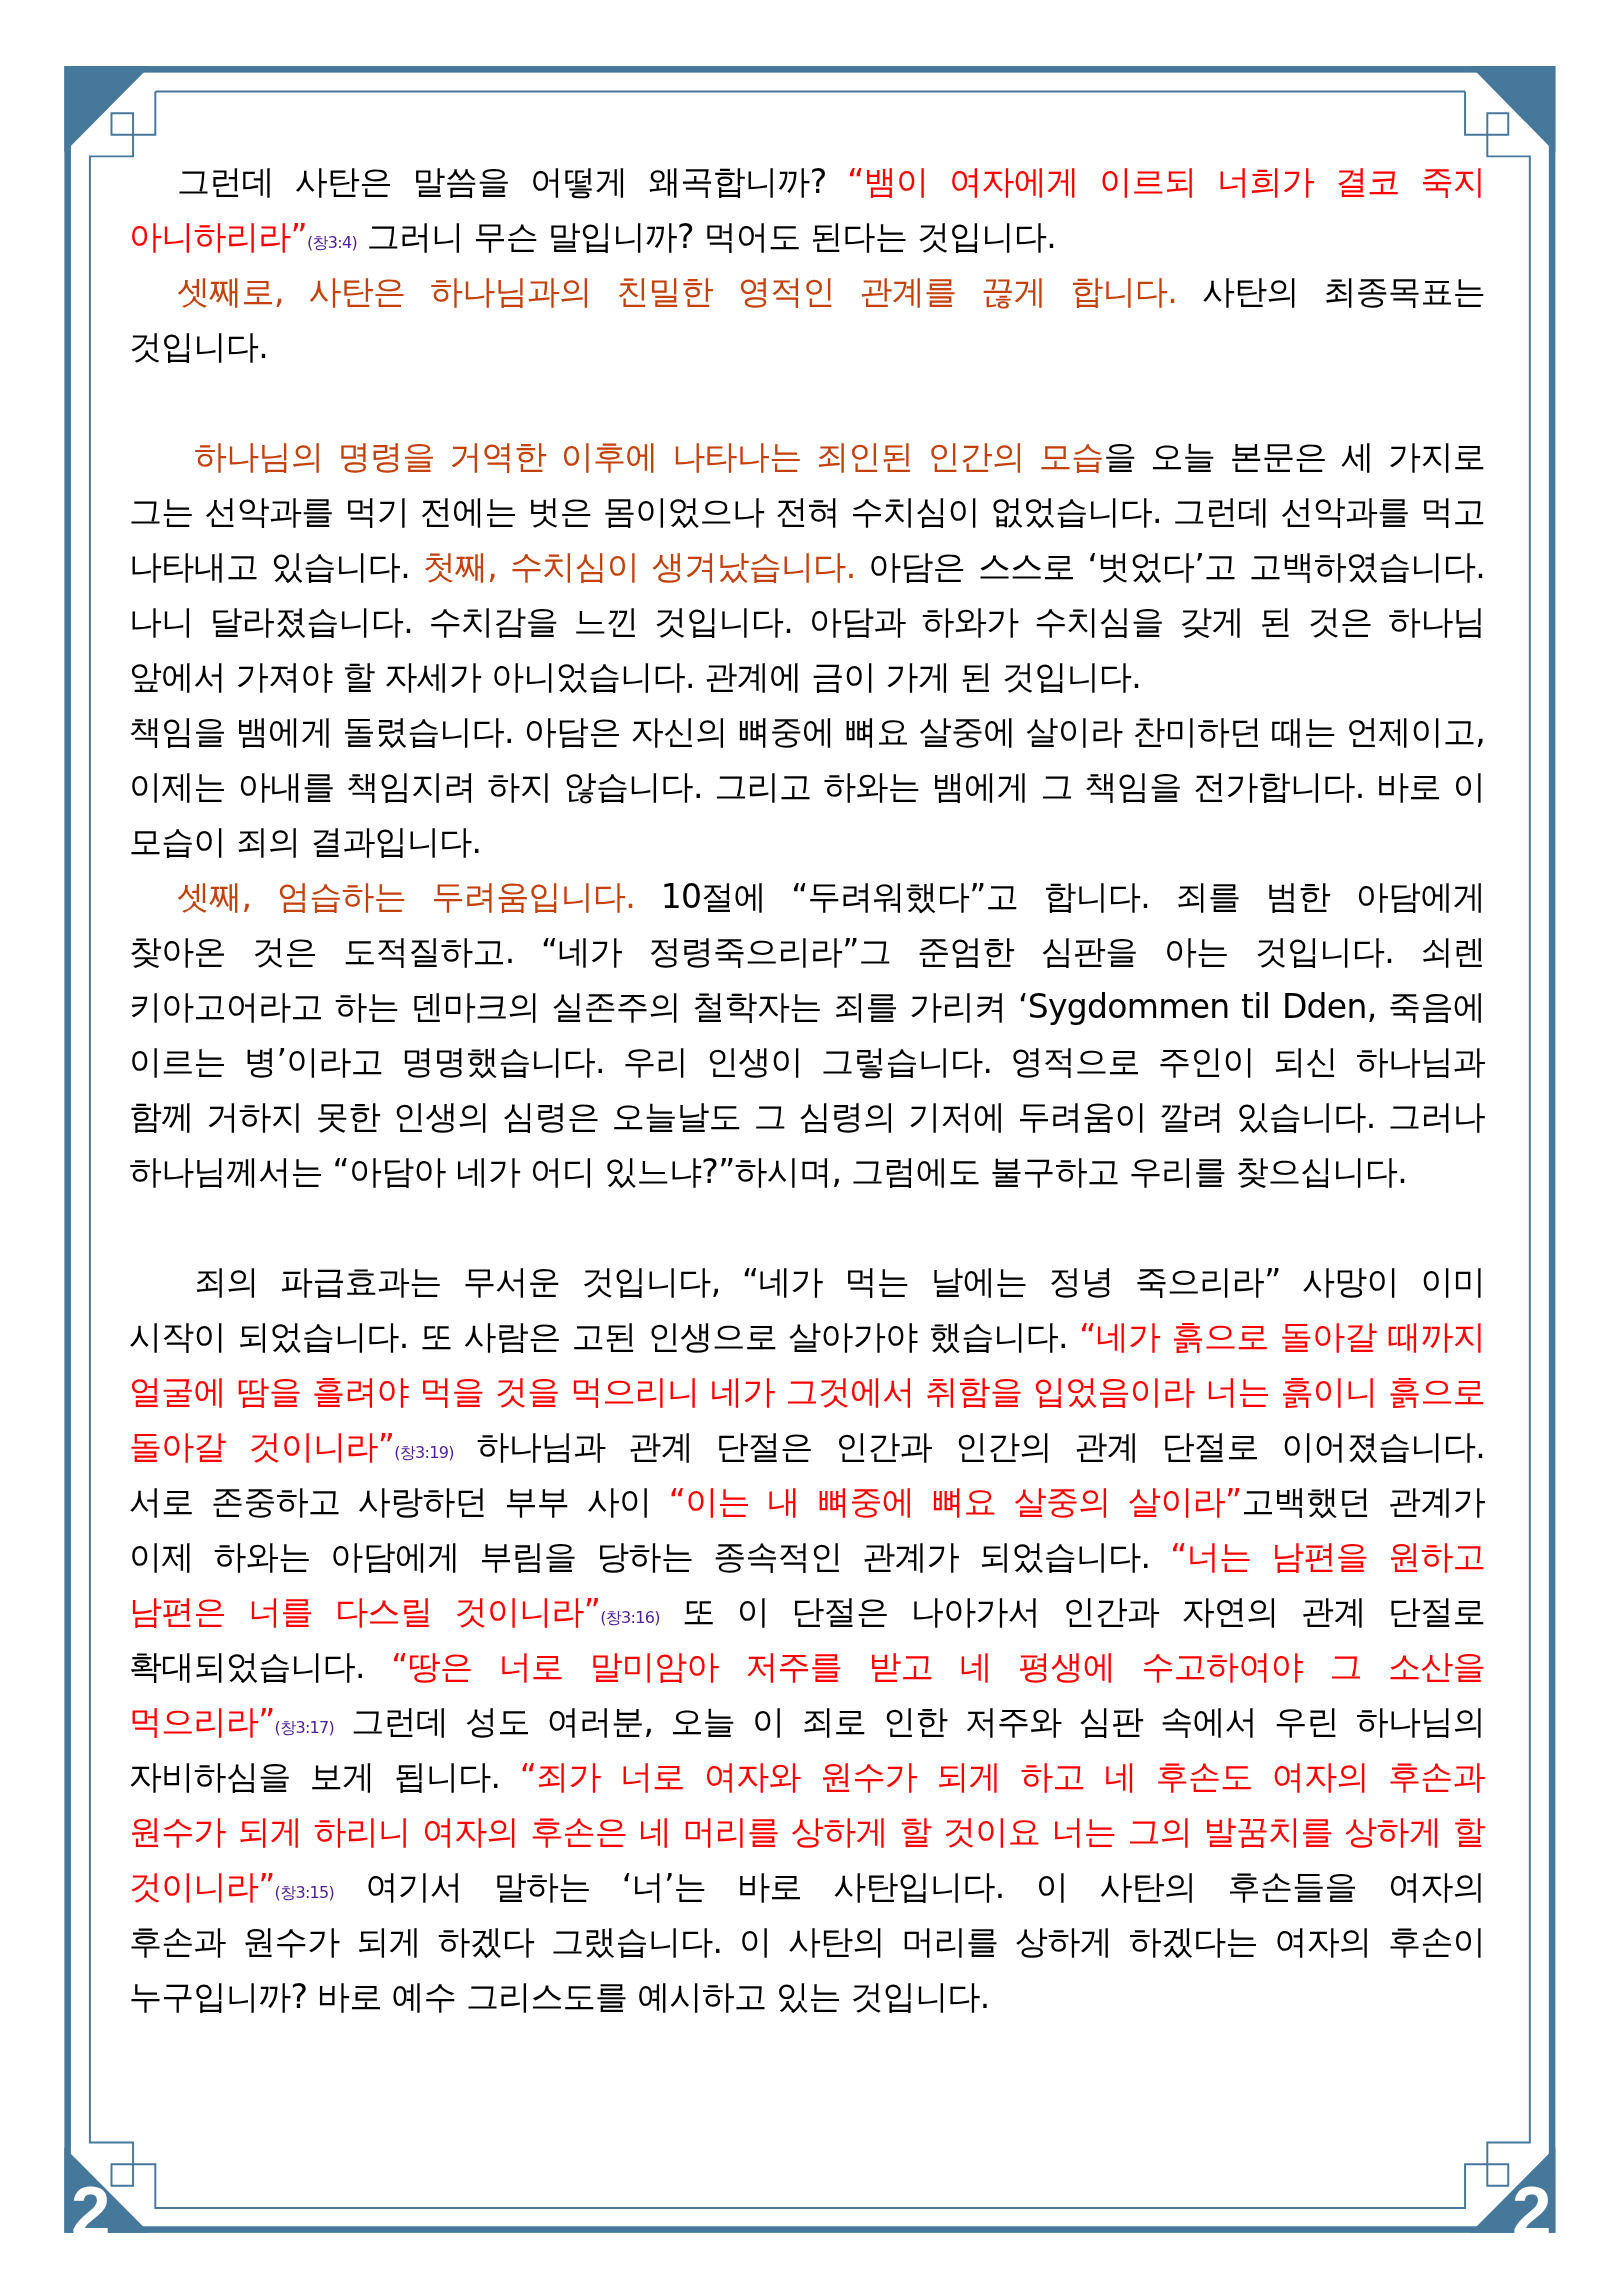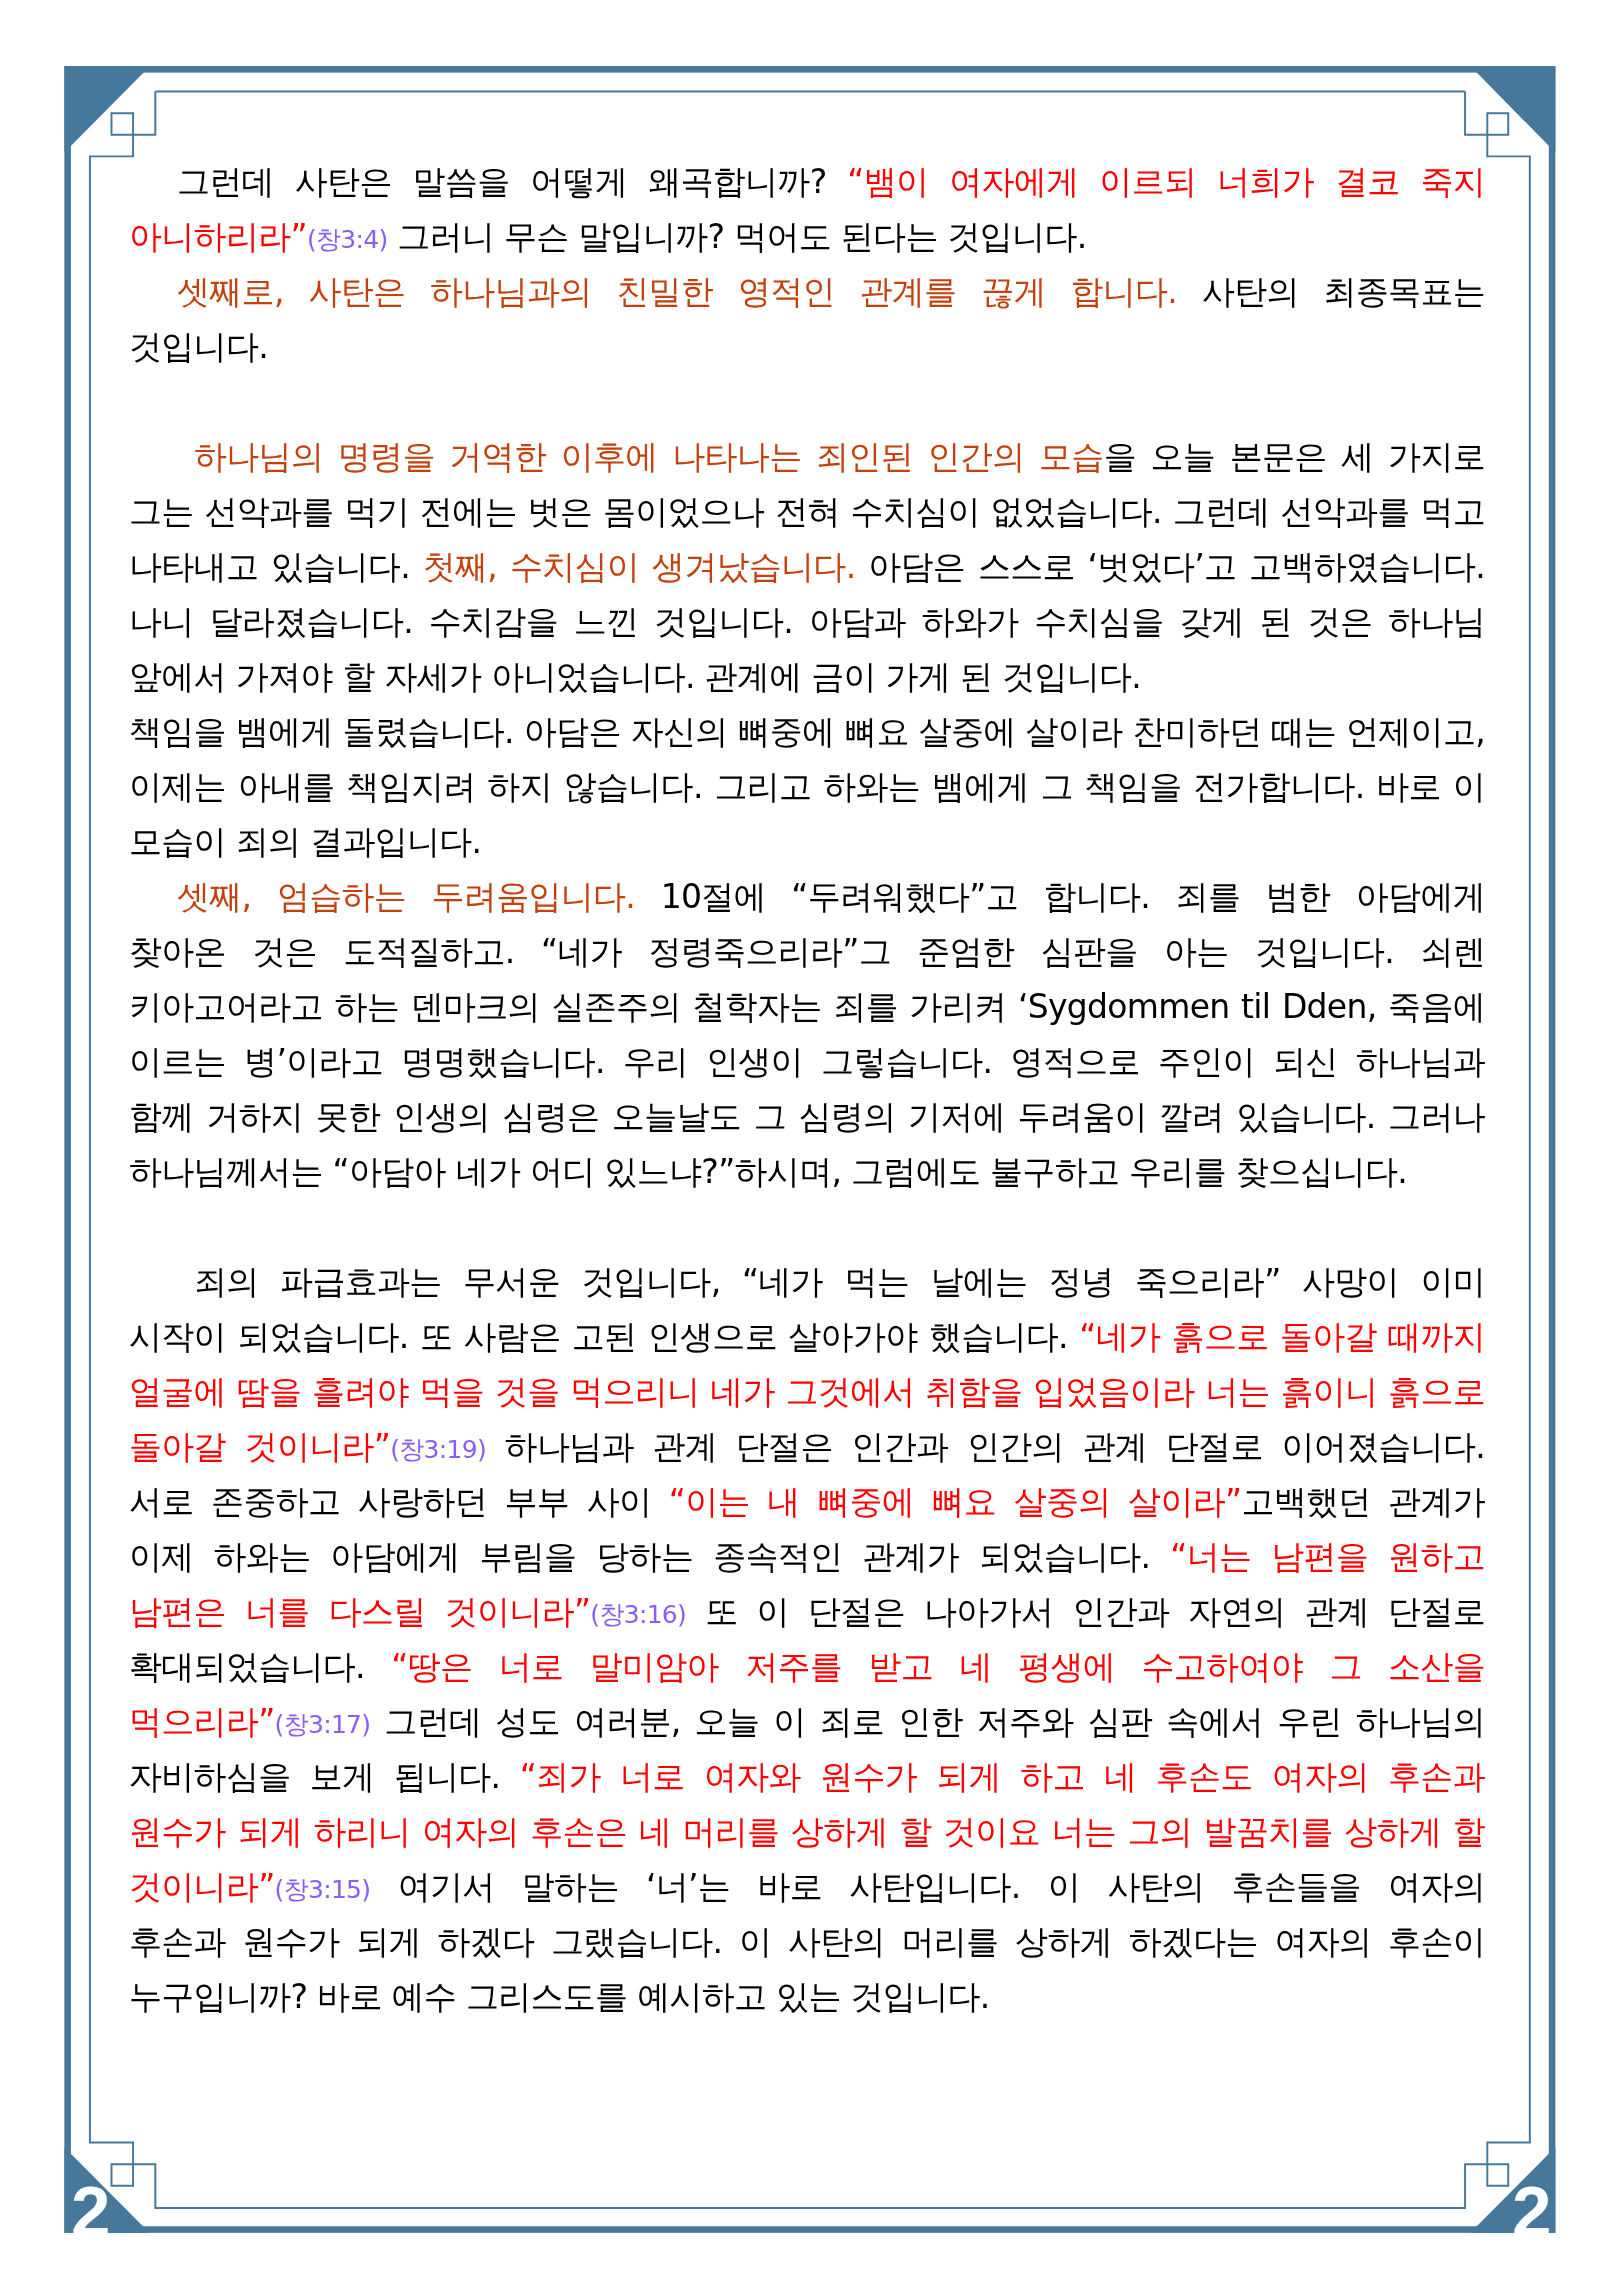--- a/index.html
+++ b/index.html
@@ -14,21 +14,21 @@
   .content { position: absolute; left: 129px; top: 154px; width: 1356px; }
   .line { display: block; height: 55px; line-height: 55px; font-size: 33px;
           white-space: nowrap; text-align: justify; text-align-last: justify;
           color: #000000; letter-spacing: -0.7px; }
   .line.last { text-align-last: left; }
   .line.blank { height: 55px; }
   .indent { padding-left: 48px; }
   .indent2 { padding-left: 65px; }
   .r { color: #ff0000; }
   .b { color: #c2410c; }
-  .ref { font-size: 25px; color: #8b5cf6; }
+  .ref { font-size: 16px; color: #4c1d95; }
 </style>
 </head>
 <body>
 
 <svg class="frame-svg" viewBox="0 0 2480 3508" xmlns="http://www.w3.org/2000/svg">
   <g fill="none" stroke="#45789a">
 
     <rect x="103" y="106" width="2269" height="3302" stroke-width="10"></rect>
 
     <polyline points="237,140 2239,140" stroke-width="3"></polyline>

